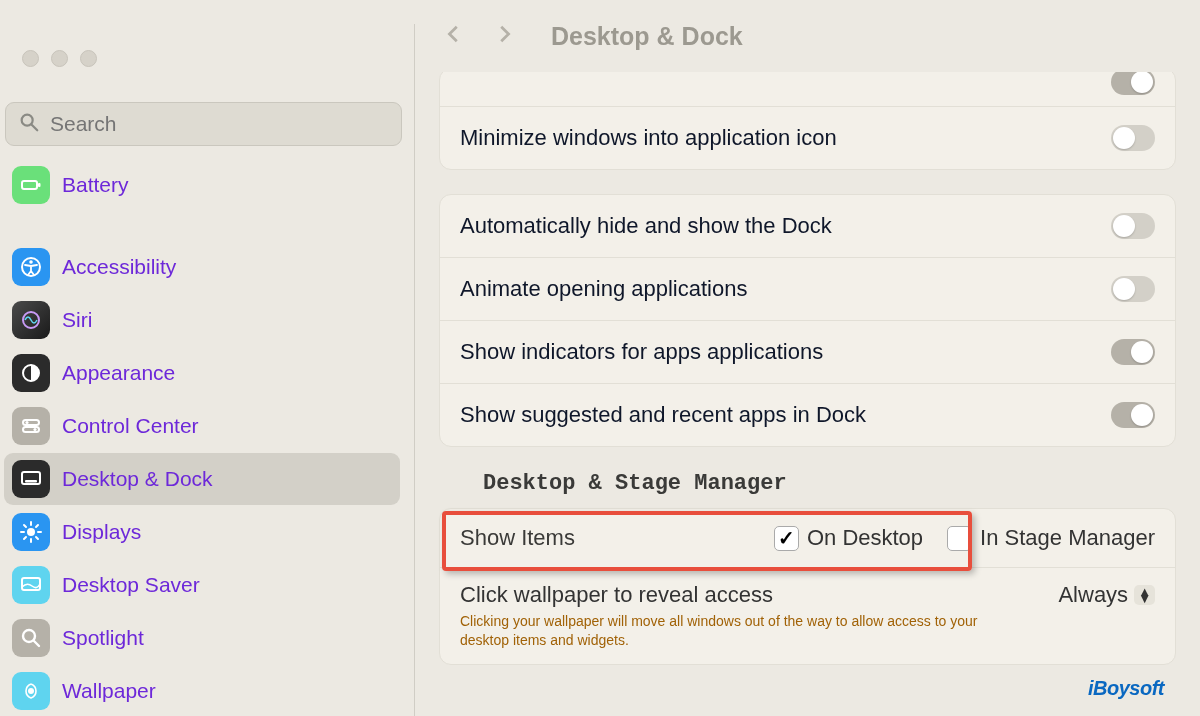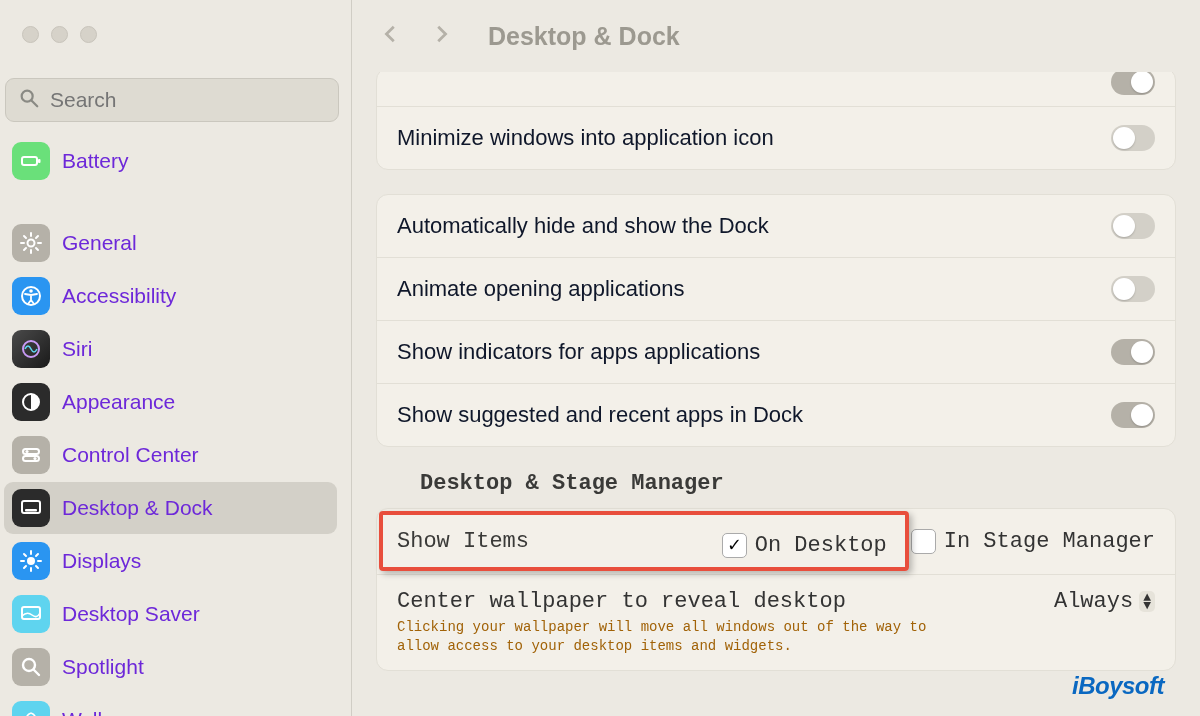--- a/index.html
+++ b/index.html
@@ -6,26 +6,27 @@
 body {
   font-family: -apple-system, BlinkMacSystemFont, "Helvetica Neue", sans-serif;
   background: #ece9e2;
   width: 1200px;
   height: 716px;
   display: flex;
   overflow: hidden;
   color: #333;
 }
 .sidebar {
-  width: 352px;
+  width: 415px;
   background: #ece9e2;
   border-right: 1px solid #d0cdc5;
   display: flex;
   flex-direction: column;
   position: relative;
+  margin-top: 24px;
 }
 .window-controls {
   display: flex;
   gap: 12px;
   padding: 26px 0 0 22px;
   height: 60px;
 }
 .window-controls .dot {
   width: 17px;
   height: 17px;
@@ -228,21 +229,21 @@
   line-height: 0.55;
   font-size: 13px;
   background: #e6e3da;
   border-radius: 5px;
   padding: 3px 4px;
 }
 .watermark {
   position: absolute;
   right: 36px;
   bottom: 16px;
-  font-size: 24px;
+  font-size: 20px;
   font-weight: 800;
   font-style: italic;
   letter-spacing: -0.5px;
   color: #0a68c1;
 }
 .group.first { margin-top:-4px; }
 .group.first .row:first-child { padding-top:0; padding-bottom:4px; min-height:38px;}
 .group.first .row:first-child .row-label { visibility:hidden;}
 .group.first .row:first-child .toggle { margin-top:-8px;}
 </style>
@@ -271,29 +272,20 @@
       <span class="icon-wrap" style="background:#6ae07a">
         <svg viewBox="0 0 24 24">
             <rect x="3" y="8" width="15" height="8" rx="2" fill="none" stroke="#fff" stroke-width="2"></rect>
             <rect x="19" y="10" width="2.5" height="4" rx="1" fill="#fff"></rect>
           </svg>
       </span>
       <span>Battery</span>
     </div>
     <div class="divider"></div>
     <div class="nav-item">
-      <span class="icon-wrap" style="background:#b5b1a8">
-        <svg viewBox="0 0 24 24">
-            <circle cx="12" cy="12" r="3.5" fill="none" stroke="#fff" stroke-width="2"></circle>
-            <path d="M12 2v3M12 19v3M2 12h3M19 12h3M5 5l2 2M17 17l2 2M5 19l2-2M17 7l2-2" stroke="#fff" stroke-width="2" stroke-linecap="round"></path>
-          </svg>
-      </span>
-      <span>General</span>
-    </div>
-    <div class="nav-item">
       <span class="icon-wrap" style="background:#2a95f1">
         <svg viewBox="0 0 24 24">
             <circle cx="12" cy="12" r="9" fill="none" stroke="#fff" stroke-width="2"></circle>
             <circle cx="12" cy="7" r="1.8" fill="#fff"></circle>
             <path d="M6 10l6 1 6-1M12 11v5l-3 4M12 16l3 4" stroke="#fff" stroke-width="1.8" stroke-linecap="round" fill="none"></path>
           </svg>
       </span>
       <span>Accessibility</span>
     </div>
     <div class="nav-item">
@@ -424,37 +416,37 @@
       <div class="row">
         <span class="row-label">Show suggested and recent apps in Dock</span>
         <div class="toggle on">
             <div class="knob"></div>
           </div>
       </div>
     </div>
 
     <div class="section-title">Desktop &amp; Stage Manager</div>
 
-    <div class="group" style="position:relative;font-family:Liberation Mono, monospace;">
+    <div class="group" style="position:relative;">
       <div class="stage-row" style="gap:0;">
         <span class="label" style="flex:0 0 auto;">Show Items</span>
         <div style="flex:1"></div>
-        <div class="check-pair" style="margin-right:24px;margin-top:8px;">
+        <div class="check-pair" style="margin-right:24px;">
           <div class="checkbox checked"></div>
           <span>On Desktop</span>
         </div>
         <div class="check-pair">
           <div class="checkbox"></div>
           <span>In Stage Manager</span>
         </div>
         <div class="highlight-box" style="left:2px; top:2px; width:530px; height:60px;"></div>
       </div>
       <div class="reveal-row">
         <div class="top">
-          <span class="label">Center wallpaper to reveal desktop</span>
+          <span class="label">Click wallpaper to reveal access</span>
           <div class="select-control">
             <span>Always</span>
             <span class="arrows">
                 <span>▲</span>
                 <span>▼</span>
               </span>
           </div>
         </div>
         <div class="desc">Clicking your wallpaper will move all windows out of the way to allow access to your desktop items and widgets.</div>
       </div>

